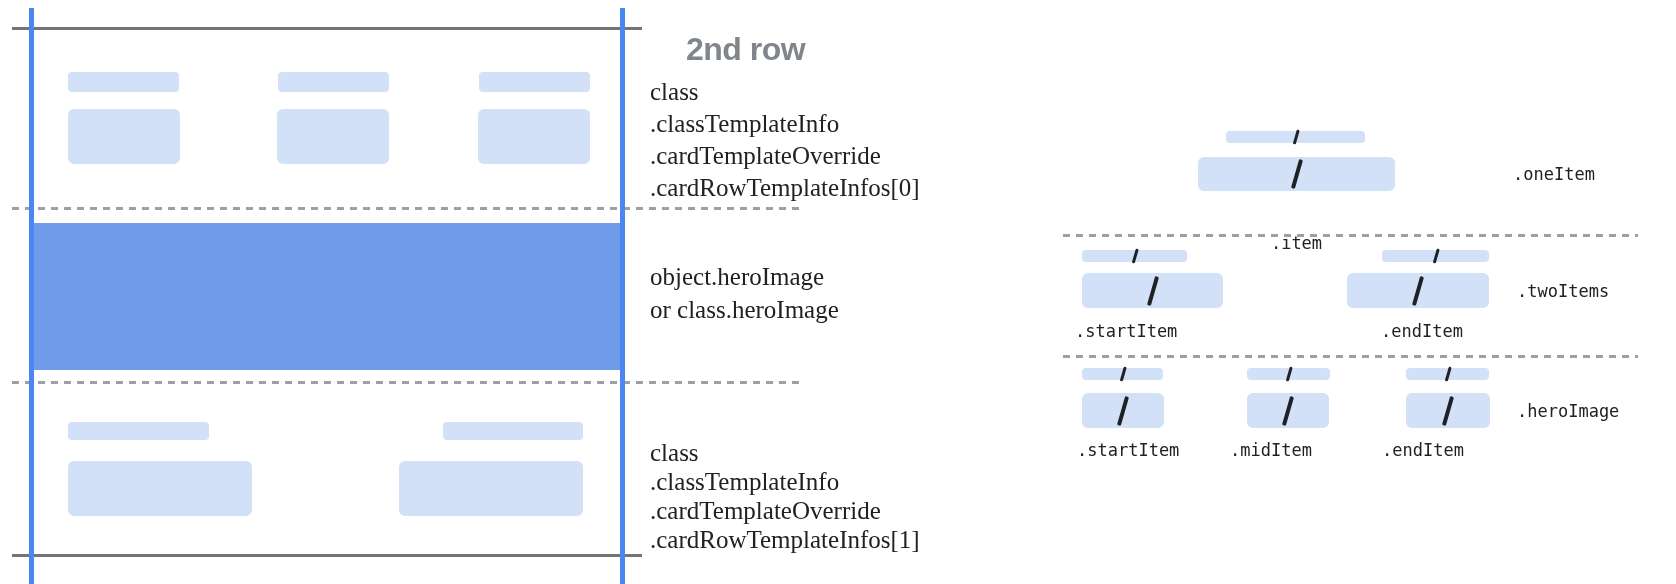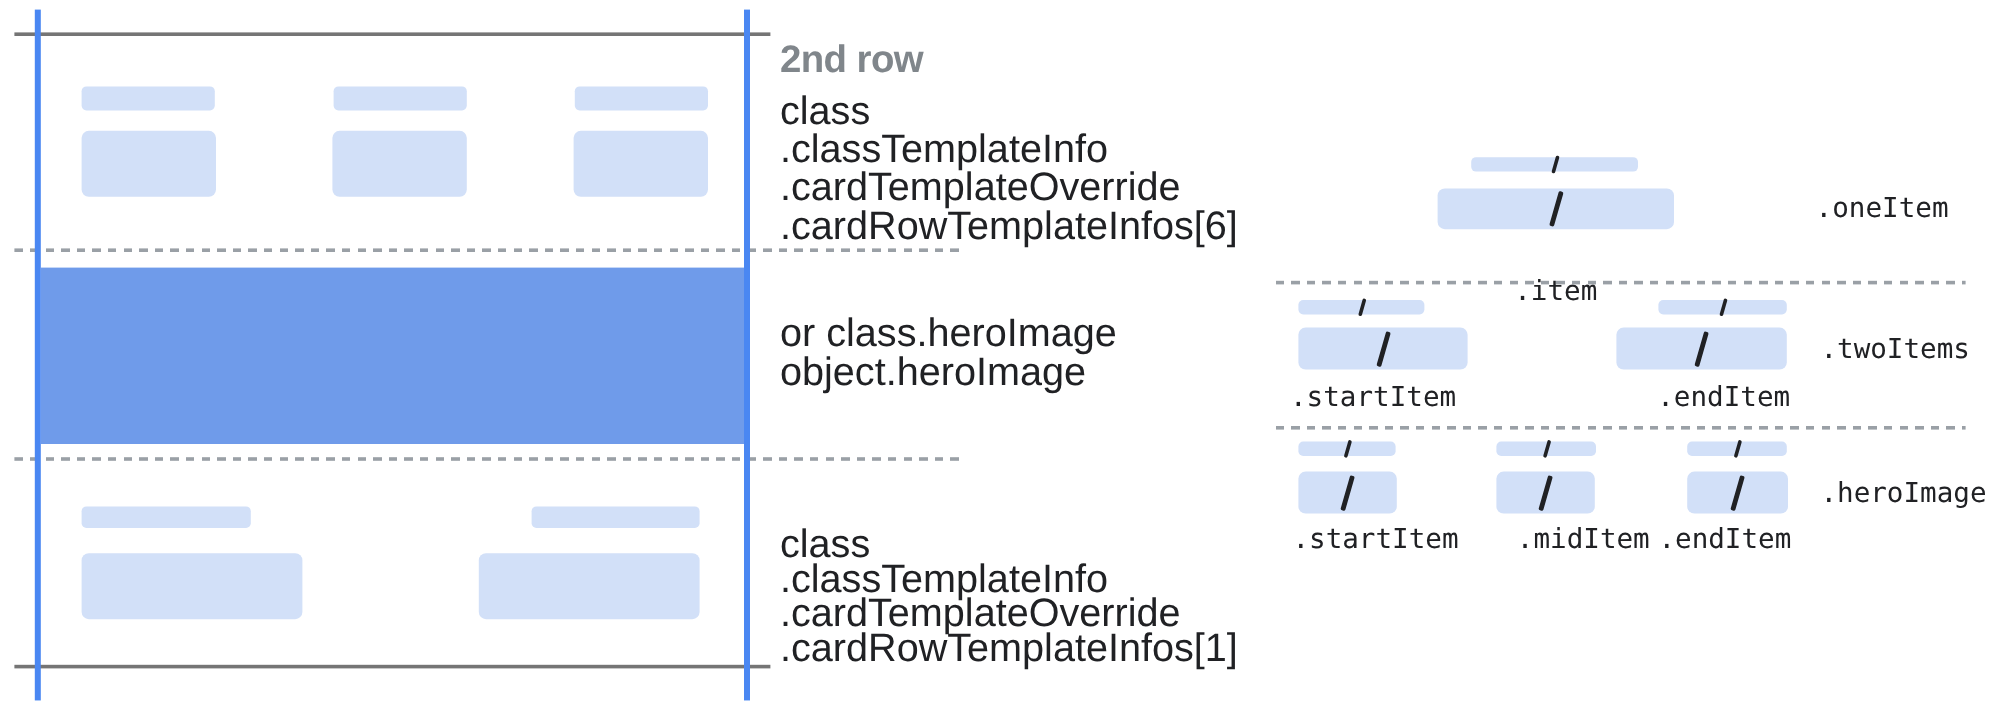--- a/index.html
+++ b/index.html
@@ -13,27 +13,27 @@
     background:repeating-linear-gradient(90deg,var(--dash-gray,#9aa0a6) 0 7px,transparent 7px 13px);}
   .hero{position:absolute;background:var(--hero-fill,#6f9bea);z-index:1;}
   .bar{position:absolute;background:var(--bar-fill,#d2e0f8);border-radius:6px;z-index:2;}
   .bar.sm{border-radius:4px;}
   .slash{position:absolute;left:50%;top:50%;background:var(--ink,#202124);border-radius:1.5px;
     transform:translate(-50%,-50%) rotate(16deg);}
   .slash.s-sm{width:2.5px;height:15px;}
   .slash.s-lg{width:4px;height:30px;}
   .heading{position:absolute;font-weight:700;font-size:32px;letter-spacing:-0.5px;
     color:var(--heading-gray,#80868b);white-space:nowrap;z-index:3;}
-  .code{position:absolute;font-family:Liberation Sans, sans-serif;
-    font-size:33px;color:var(--ink,#202124);white-space:nowrap;z-index:3;}
+  .code{position:absolute;font-family:Liberation Serif, serif;
+    font-size:25px;color:var(--ink,#202124);white-space:nowrap;z-index:3;}
   .code.lh32 .ln{line-height:32px;}
   .code.lh33 .ln{line-height:33px;}
   .code.lh29 .ln{line-height:29px;}
   .lbl{position:absolute;font-family:"DejaVu Sans Mono","Liberation Mono",monospace;
-    font-size:23px;line-height:24px;color:var(--ink,#202124);white-space:nowrap;z-index:3;}
+    font-size:17px;line-height:24px;color:var(--ink,#202124);white-space:nowrap;z-index:3;}
   .lbl.center{text-align:center;}
 </style>
 </head>
 <body>
 
 <div id="canvas">
 
   <div class="vline" style="left:29px;"></div>
   <div class="vline" style="left:620px;"></div>
   <div class="hline" style="left:12px;top:27px;width:630px;"></div>
@@ -48,31 +48,31 @@
   <div class="bar sm" style="left:479px;top:72px;width:111px;height:20px;"></div>
   <div class="bar" style="left:478px;top:109px;width:112px;height:55px;"></div>
 
   <div class="hero" style="left:34px;top:223px;width:588px;height:147px;"></div>
 
   <div class="bar sm" style="left:68px;top:422px;width:141px;height:18px;"></div>
   <div class="bar" style="left:68px;top:461px;width:184px;height:55px;"></div>
   <div class="bar sm" style="left:443px;top:422px;width:140px;height:18px;"></div>
   <div class="bar" style="left:399px;top:461px;width:184px;height:55px;"></div>
 
-  <div class="heading" style="left:616px;top:31px;margin-left:34px;">2nd row</div>
+  <div class="heading" style="left:652px;top:31px;margin-left:34px;">2nd row</div>
   <div class="code lh32" style="left:650px;top:76px;">
     <div class="ln">class</div>
     <div class="ln">.classTemplateInfo</div>
     <div class="ln">.cardTemplateOverride</div>
-    <div class="ln">.cardRowTemplateInfos[6]</div>
+    <div class="ln">.cardRowTemplateInfos[0]</div>
   </div>
 
   <div class="code lh33" style="left:650px;top:260px;">
+    <div class="ln">object.heroImage</div>
     <div class="ln">or class.heroImage</div>
-    <div class="ln">object.heroImage</div>
   </div>
 
   <div class="code lh29" style="left:650px;top:438px;">
     <div class="ln">class</div>
     <div class="ln">.classTemplateInfo</div>
     <div class="ln">.cardTemplateOverride</div>
     <div class="ln">.cardRowTemplateInfos[1]</div>
   </div>
 
   <div class="dashline" style="left:1063px;top:234px;width:575px;"></div>
@@ -115,17 +115,17 @@
   <div class="bar" style="left:1247px;top:393px;width:82px;height:35px;">
     <span class="slash s-lg"></span>
   </div>
   <div class="bar sm" style="left:1406px;top:368px;width:83px;height:12px;">
     <span class="slash s-sm"></span>
   </div>
   <div class="bar" style="left:1406px;top:393px;width:84px;height:35px;">
     <span class="slash s-lg"></span>
   </div>
   <div class="lbl" style="left:1077px;top:438px;">.startItem</div>
-  <div class="lbl" style="left:1230px;top:438px;margin-left:34px;">.midItem</div>
+  <div class="lbl" style="left:1230px;top:438px;">.midItem</div>
   <div class="lbl" style="left:1382px;top:438px;">.endItem</div>
   <div class="lbl" style="left:1517px;top:399px;">.heroImage</div>
 
 </div>
 
 </body></html>

